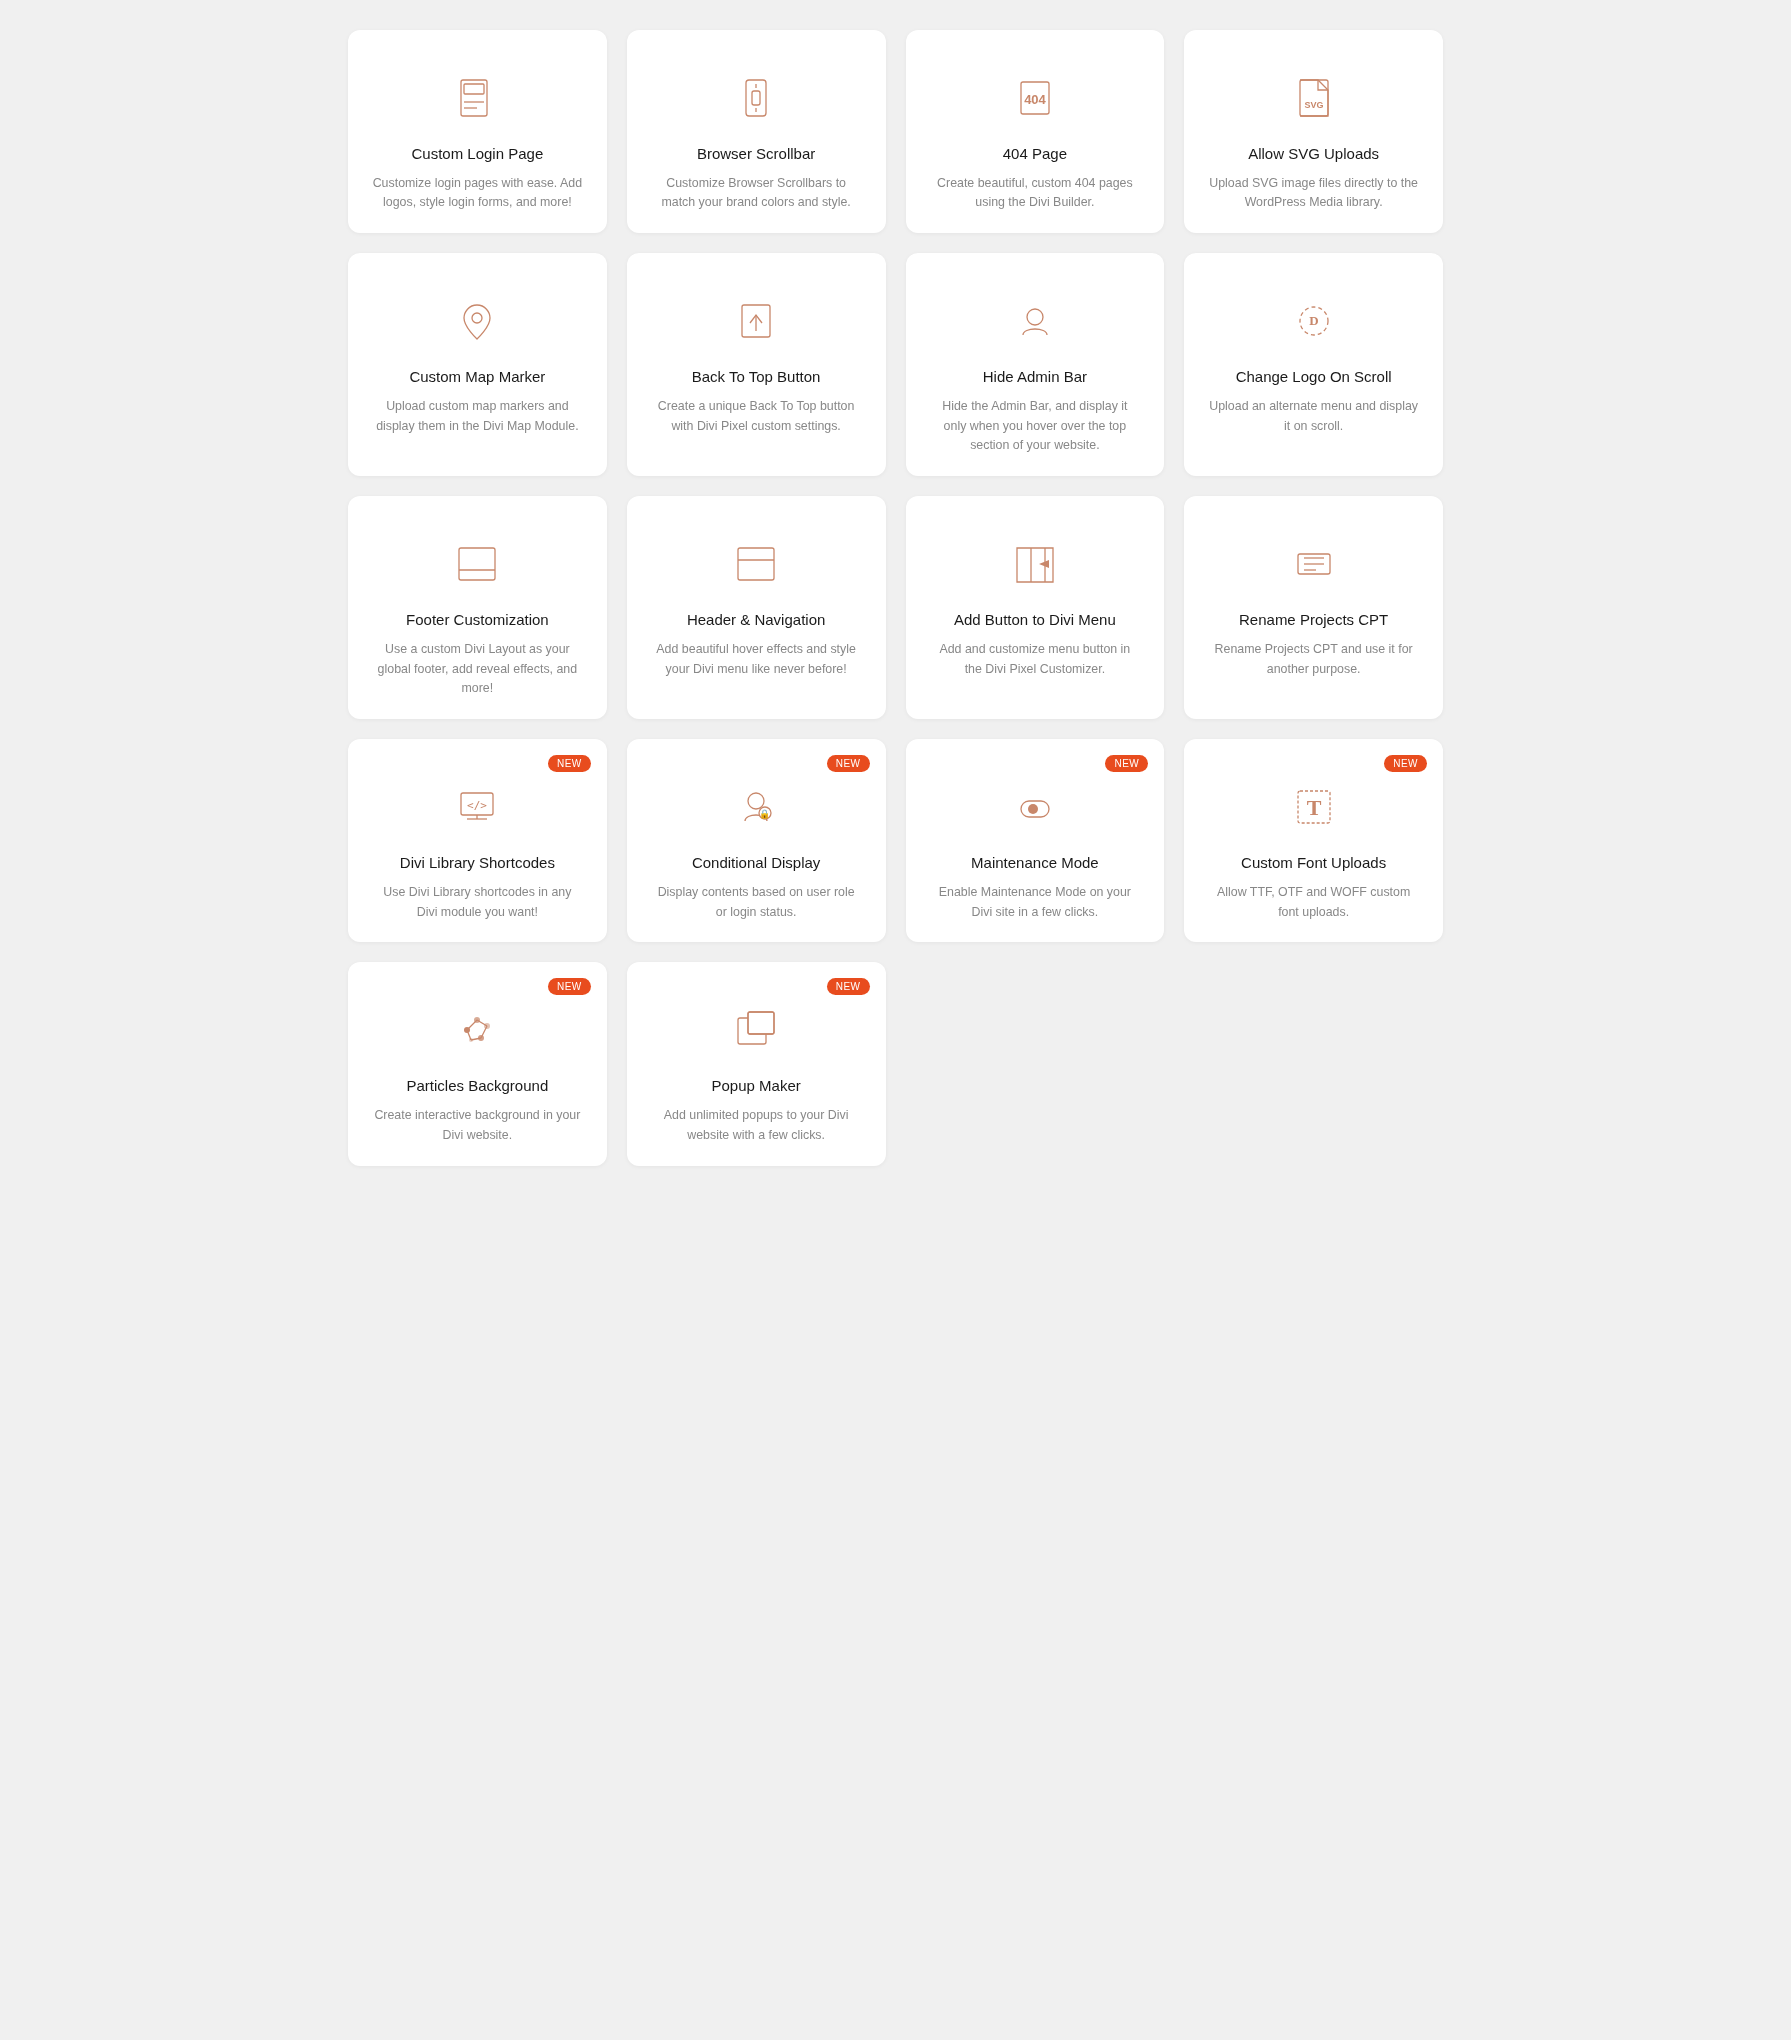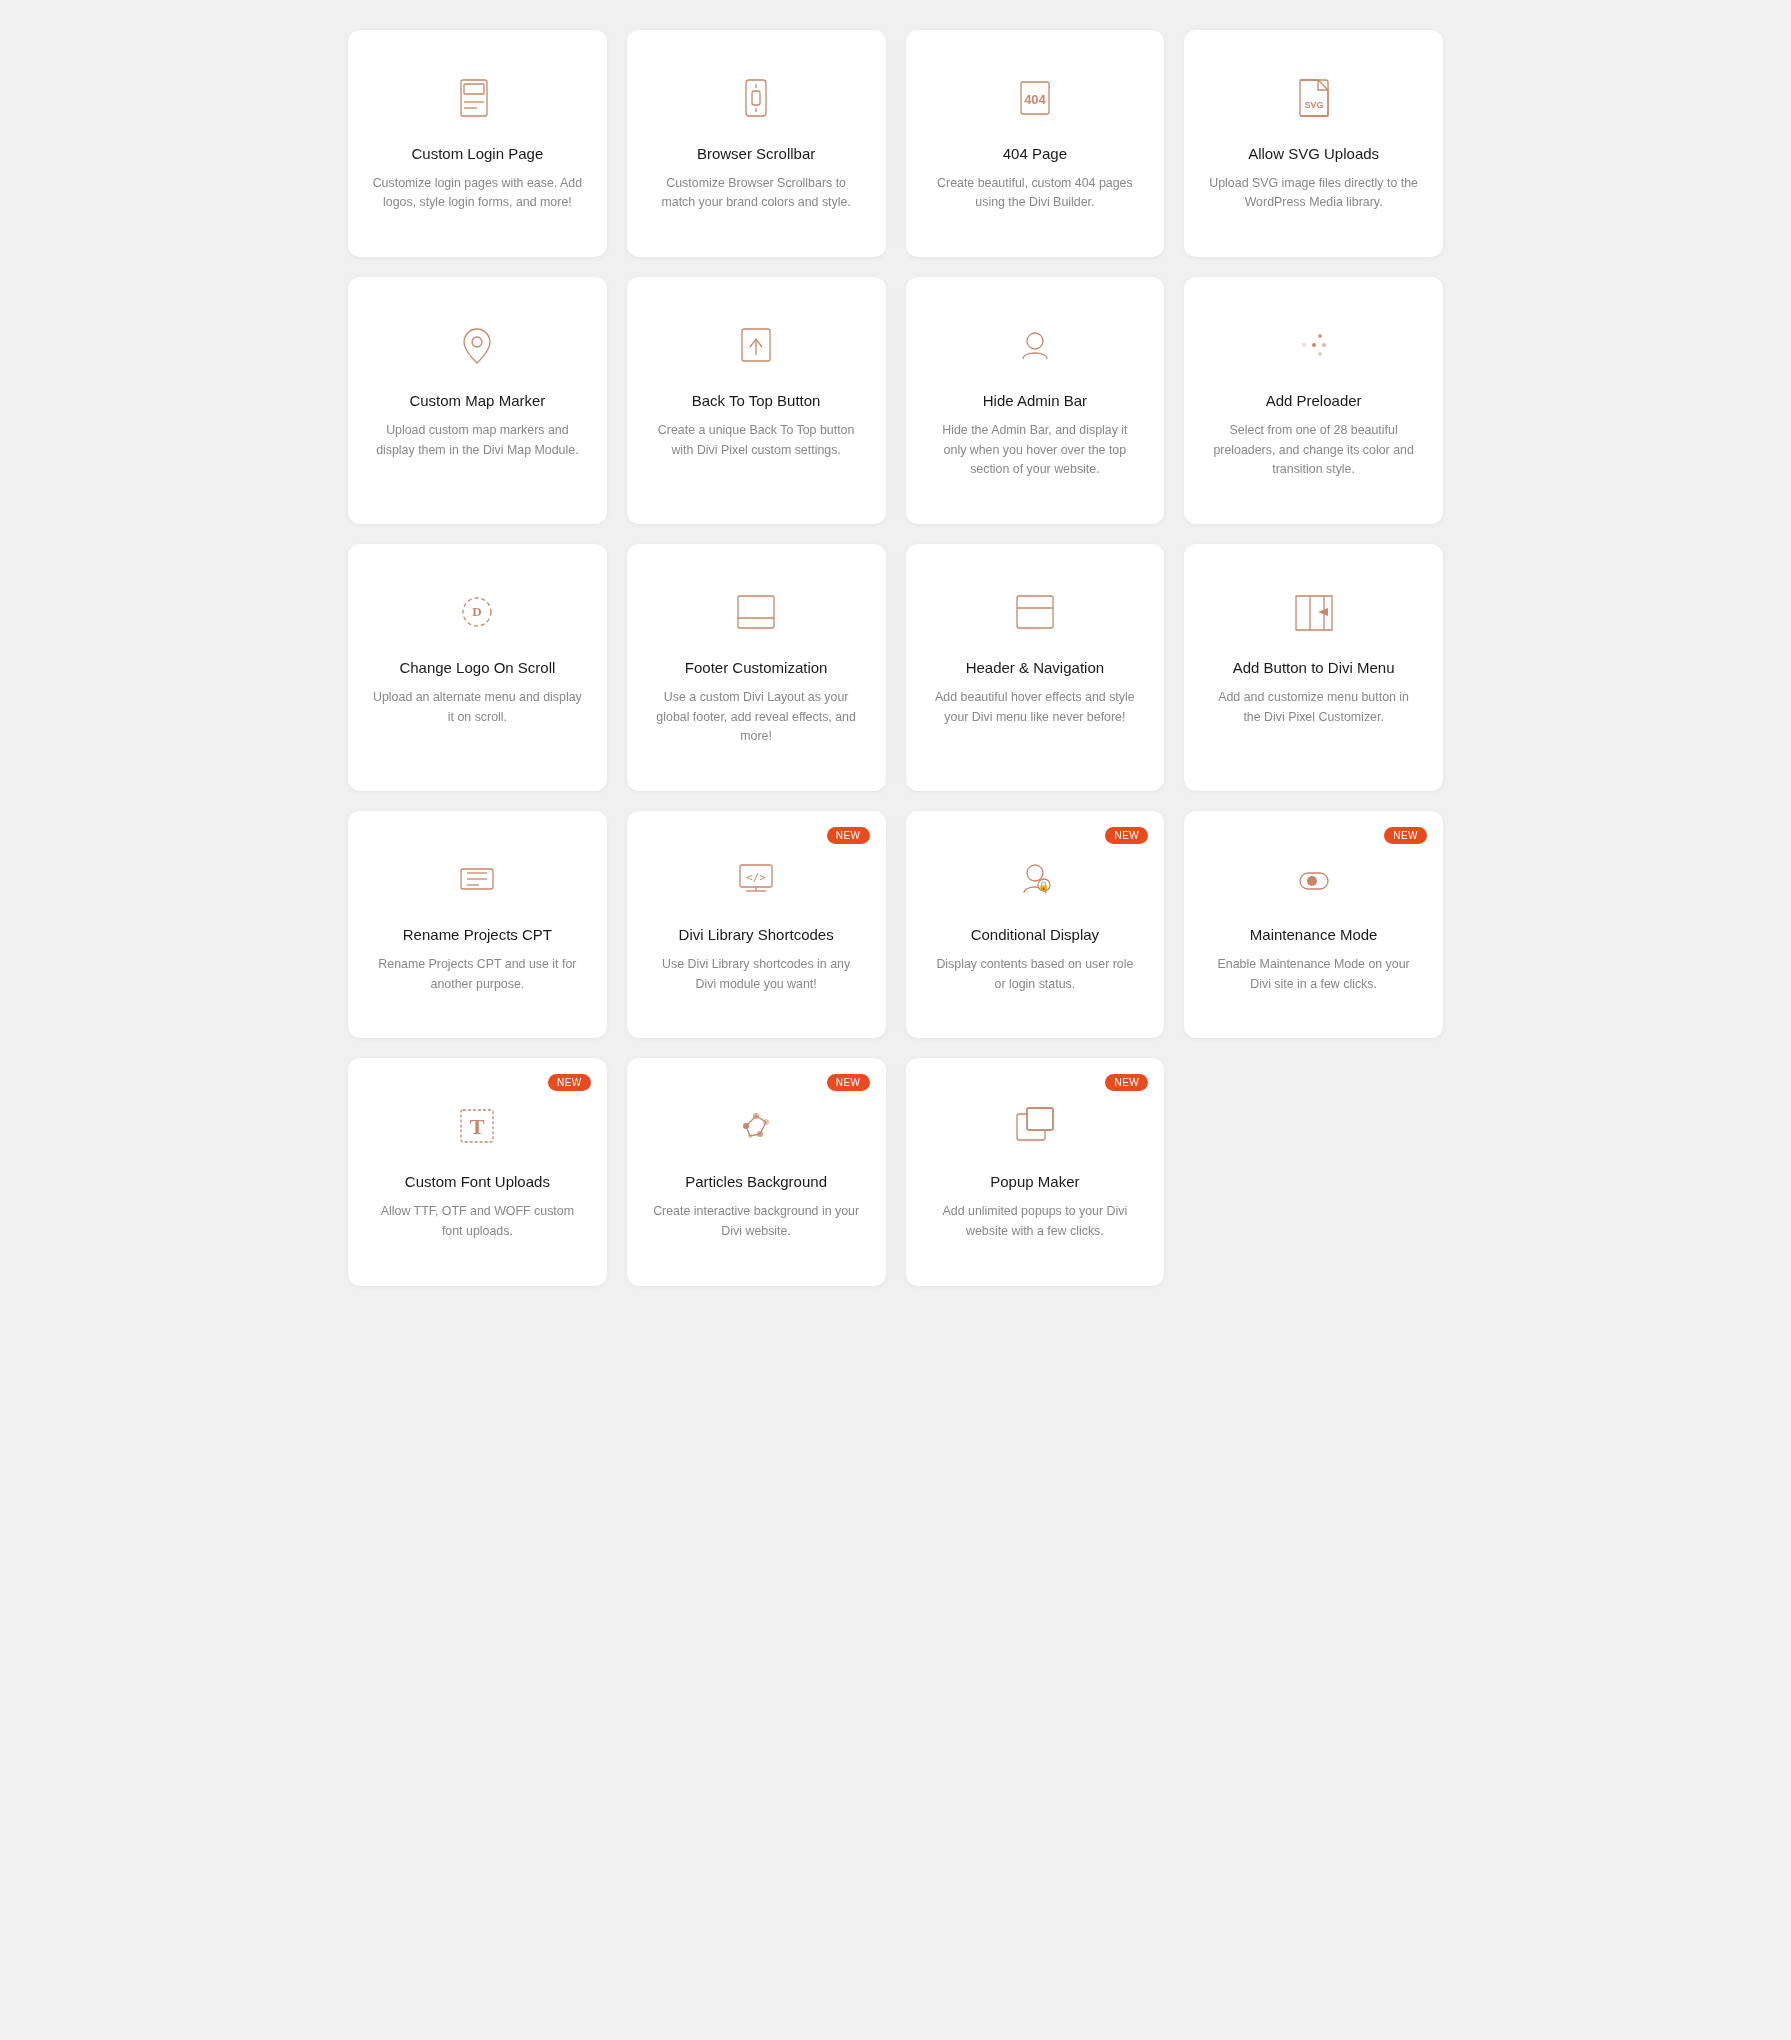--- a/index.html
+++ b/index.html
@@ -11,21 +11,21 @@
     .grid {
       display: grid;
       grid-template-columns: repeat(4, 1fr);
       gap: 20px;
       max-width: 1095px;
       margin: 0 auto;
     }
     .card {
       background: #fff;
       border-radius: 12px;
-      padding: 40px 24px 44px;
+      padding: 40px 24px 20px;
       display: flex;
       flex-direction: column;
       align-items: center;
       text-align: center;
       position: relative;
       box-shadow: 0 1px 4px rgba(0,0,0,0.05);
     }
     .card-icon {
       width: 56px;
       height: 56px;
@@ -143,33 +143,20 @@
           <circle cx="24" cy="20" r="8"></circle>
           <path d="M12 38 C12 30 36 30 36 38"></path>
         </svg>
     </div>
     <div class="card-title">Hide Admin Bar</div>
     <div class="card-desc">Hide the Admin Bar, and display it only when you hover over the top section of your website.</div>
   </div>
     <div class="card">
     <div class="card-icon">
       <svg viewBox="0 0 48 48">
-          <circle cx="24" cy="24" r="2" fill="#c8876a" stroke="none"></circle>
-          <circle cx="34" cy="24" r="2" fill="#c8876a" stroke="none" opacity="0.6"></circle>
-          <circle cx="14" cy="24" r="2" fill="#c8876a" stroke="none" opacity="0.3"></circle>
-          <circle cx="30" cy="15" r="2" fill="#c8876a" stroke="none" opacity="0.8"></circle>
-          <circle cx="30" cy="33" r="2" fill="#c8876a" stroke="none" opacity="0.4"></circle>
-        </svg>
-    </div>
-    <div class="card-title">Add Preloader</div>
-    <div class="card-desc">Select from one of 28 beautiful preloaders, and change its color and transition style.</div>
-  </div>
-    <div class="card">
-    <div class="card-icon">
-      <svg viewBox="0 0 48 48">
           <circle cx="24" cy="24" r="14" stroke-dasharray="4,3"></circle>
           <text x="24" y="28" text-anchor="middle" font-size="13" fill="#c8876a" stroke="none" font-family="Georgia,serif" font-weight="bold">D</text>
         </svg>
     </div>
     <div class="card-title">Change Logo On Scroll</div>
     <div class="card-desc">Upload an alternate menu and display it on scroll.</div>
   </div>
     <div class="card">
     <div class="card-icon">
       <svg viewBox="0 0 48 48">

